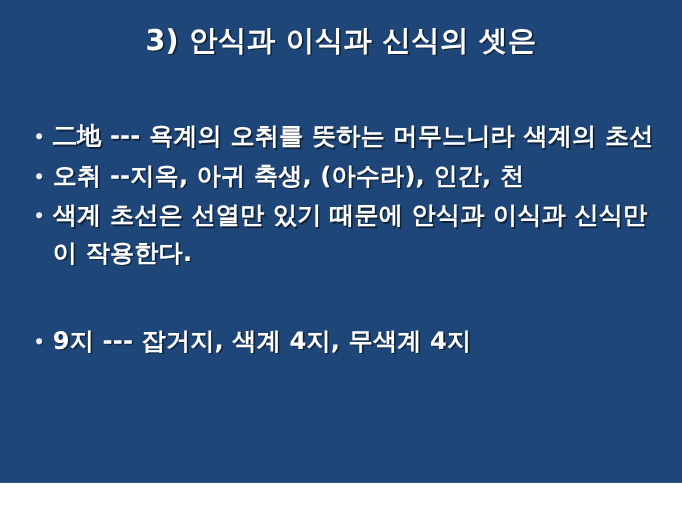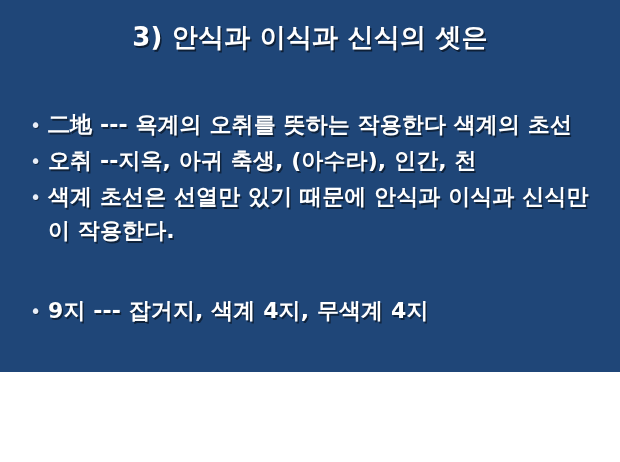--- a/index.html
+++ b/index.html
@@ -8,21 +8,21 @@
   }
   body {
     width: 620px;
     height: 462px;
     overflow: hidden;
     font-family: "DejaVu Sans", "Liberation Sans", sans-serif;
   }
   #slide {
     position: relative;
     width: 620px;
-    height: 372px;
+    height: 439px;
     box-sizing: border-box;
     background: #1f4678;
   }
   #title-block {
     position: absolute;
     left: 0;
     top: 18px;
     width: 620px;
     text-align: center;
   }
@@ -74,21 +74,21 @@
 <div id="slide">
 
   <div id="title-block">
     <div class="title-line">3) 안식과 이식과 신식의 셋은</div>
   </div>
 
   <div id="body-block">
 
     <div class="bullet-row">
       <span class="bullet-mark">•</span>
-      <span class="bullet-text">二地 --- 욕계의 오취를 뜻하는 작용한다 색계의 초선</span>
+      <span class="bullet-text">二地 --- 욕계의 오취를 뜻하는 머무느니라 색계의 초선</span>
     </div>
 
     <div class="bullet-row">
       <span class="bullet-mark">•</span>
       <span class="bullet-text">오취 --지옥, 아귀 축생, (아수라), 인간, 천</span>
     </div>
 
     <div class="bullet-row">
       <span class="bullet-mark">•</span>
       <span class="bullet-text">색계 초선은 선열만 있기 때문에 안식과 이식과 신식만이 작용한다.</span>

